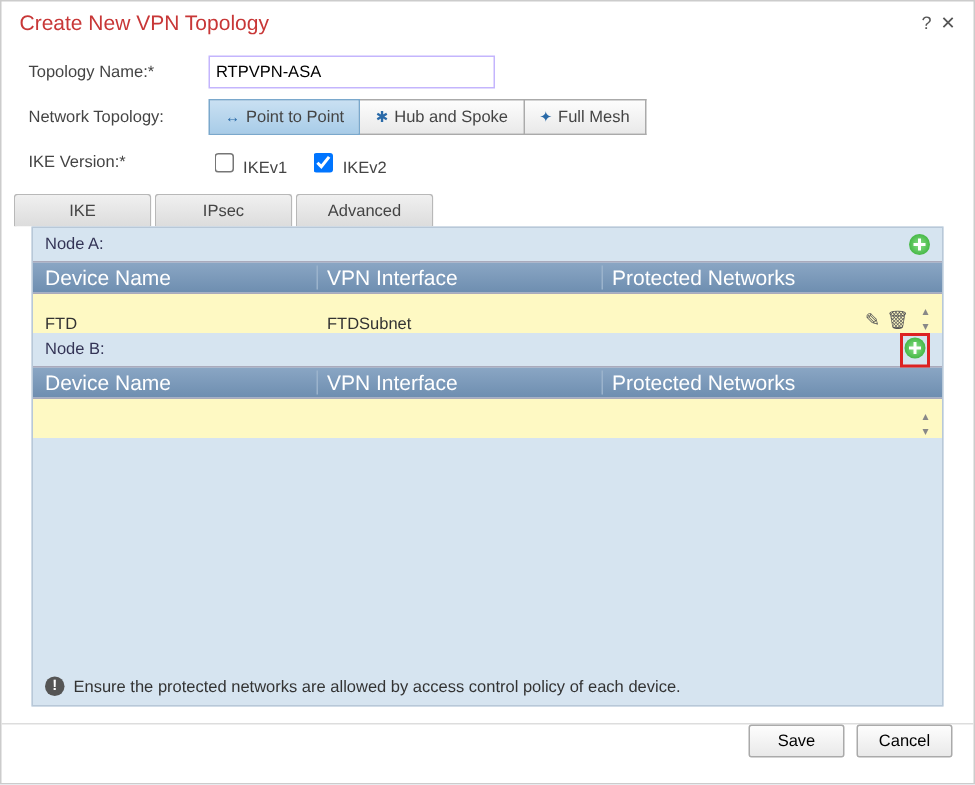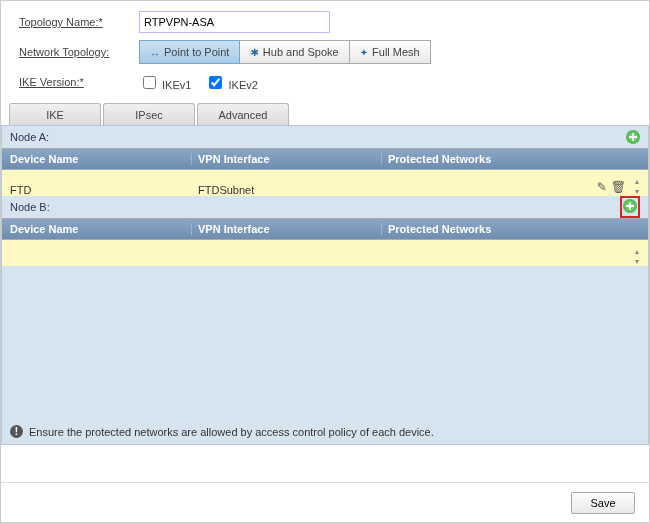--- a/index.html
+++ b/index.html
@@ -3,58 +3,63 @@
 <meta charset="utf-8">
 <style>
   * { box-sizing: border-box; font-family: Arial, sans-serif; }
   body { margin: 0; background: #fff; }
   .dialog { width: 650px; height: 523px; border: 1px solid #ccc; position: relative; background: #fff; }
   .titlebar { display: flex; align-items: center; padding: 6px 12px 4px 12px; }
   .title { color: #c83737; font-size: 14px; flex: 1; }
   .win-icon { font-size: 12px; color: #555; margin-left: 6px; cursor: pointer; }
   .form-area { padding: 6px 18px 2px 18px; font-size: 11px; color: #444; }
   .form-row { display: flex; align-items: center; min-height: 30px; }
-  .form-label { width: 120px; text-decoration: underline; }
+  .form-label { width: 120px; }
   .text-input { width: 191px; height: 22px; border: 1px solid #c4b5fd; padding: 2px 4px; font-size: 11px; }
   .seg-group { display: flex; }
   .seg-btn { height: 24px; padding: 0 10px; font-size: 11px; border: 1px solid #aaa; background: linear-gradient(#fdfdfd,#e9e9e9); display: flex; align-items: center; cursor: pointer; }
   .seg-btn + .seg-btn { border-left: none; }
   .seg-btn.active { background: linear-gradient(#c9e0f2,#a8cce8); border-color: #7aa8cc; }
   .seg-icon { font-size: 10px; margin-right: 4px; color: #2a6aa8; }
   .chk-row label { margin-right: 14px; font-size: 11px; }
   .tabs { display: flex; margin: 4px 0 0 8px; }
   .tab { width: 92px; height: 22px; font-size: 11px; background: linear-gradient(#f0f0f0,#dcdcdc); border: 1px solid #b8b8b8; border-bottom: none; display: flex; align-items: center; justify-content: center; cursor: pointer; margin-right: 2px; border-radius: 3px 3px 0 0; color: #444; }
   .tab.active { background: linear-gradient(#4a84c4,#3a6fa8); color: #fff; font-weight: bold; border-color: #3a6fa8; }
-  .panel { margin: 0 0; border: 1px solid #b8c8d8; background: #d6e4f0; height: 320px; position: relative; }
+  .panel { margin: 0 20px; border: 1px solid #b8c8d8; background: #d6e4f0; height: 320px; position: relative; }
   .node-hdr { display: flex; align-items: center; height: 22px; padding: 0 8px; font-size: 11px; color: #335; background: #d6e4f0; }
   .node-hdr .spacer { flex: 1; }
   .add-icon { width: 14px; height: 14px; border-radius: 50%; background: radial-gradient(#8be08b,#2aa82a); position: relative; display: inline-block; cursor: pointer; }
   .add-icon::before, .add-icon::after { content: ""; position: absolute; background: #fff; }
   .add-icon::before { left: 6px; top: 3px; width: 2px; height: 8px; }
   .add-icon::after  { left: 3px; top: 6px; width: 8px; height: 2px; }
   .add-highlight { border: 2px solid #d22; padding: 1px; }
-  .grid-hdr { display: flex; background: linear-gradient(#8aa6c4,#6e8eb0); color: #fff; font-size: 11px; font-weight: bold; height: 22px; align-items: center; border-top: 1px solid #aab; border-bottom: 1px solid #aab; }
+  .grid-hdr { display: flex; background: linear-gradient(#8aa6c4,#6e8eb0); color: #fff; font-size: 14px; font-weight: normal; height: 22px; align-items: center; border-top: 1px solid #aab; border-bottom: 1px solid #aab; }
   .col-dev { width: 190px; padding-left: 8px; border-right: 1px solid #9bb3cc; }
   .col-vpn { width: 190px; padding-left: 6px; border-right: 1px solid #9bb3cc; }
   .col-prot { flex: 1; padding-left: 6px; }
   .col-act { width: 56px; }
   .grid-row { display: flex; background: #fef9c3; height: 26px; align-items: flex-end; font-size: 11px; color: #333; }
   .row-act { width: 56px; display: flex; align-items: center; justify-content: flex-end; gap: 4px; padding-right: 4px; }
   .icon-btn { cursor: pointer; font-size: 12px; color: #555; }
   .scroll-arrows { width: 14px; display: flex; flex-direction: column; align-items: center; font-size: 8px; color: #888; gap: 1px; }
   .info-row { position: absolute; bottom: 6px; left: 8px; right: 8px; font-size: 11px; color: #333; display: flex; align-items: center; }
   .info-icon { width: 13px; height: 13px; border-radius: 50%; background: #555; color: #fff; font-size: 10px; display: flex; align-items: center; justify-content: center; margin-right: 6px; font-weight: bold; }
-  .footer { position: absolute; bottom: 0; left: 0; right: 0; height: 40px; border-top: 1px solid #ddd; display: flex; align-items: center; justify-content: flex-end; padding-right: 14px; gap: 8px; }
+  .footer { position: absolute; bottom: 0; left: 0; right: 0; height: 40px; border-top: 1px solid #ddd; display: flex; justify-content: flex-end; padding-right: 14px; gap: 8px; }
   .btn { min-width: 64px; height: 22px; font-size: 11px; border: 1px solid #aaa; background: linear-gradient(#fdfdfd,#e9e9e9); border-radius: 2px; cursor: pointer; }
 </style>
 </head>
 <body>
 
 <div class="dialog">
 
+  <div class="titlebar">
+    <div class="title">Create New VPN Topology</div>
+    <span class="win-icon">?</span>
+    <span class="win-icon">✕</span>
+  </div>
 
   <div class="form-area">
 
     <div class="form-row">
       <div class="form-label">Topology Name:*</div>
       <input class="text-input" value="RTPVPN-ASA" style="">
     </div>
 
     <div class="form-row">
       <div class="form-label">Network Topology:</div>
@@ -146,15 +151,16 @@
     </div>
 
     <div class="info-row">
       <span class="info-icon">!</span>
       <span>Ensure the protected networks are allowed by access control policy of each device.</span>
     </div>
   </div>
 
   <div class="footer">
     <button class="btn">Save</button>
+    <button class="btn">Cancel</button>
   </div>
 
 </div>
 
 </body></html>

